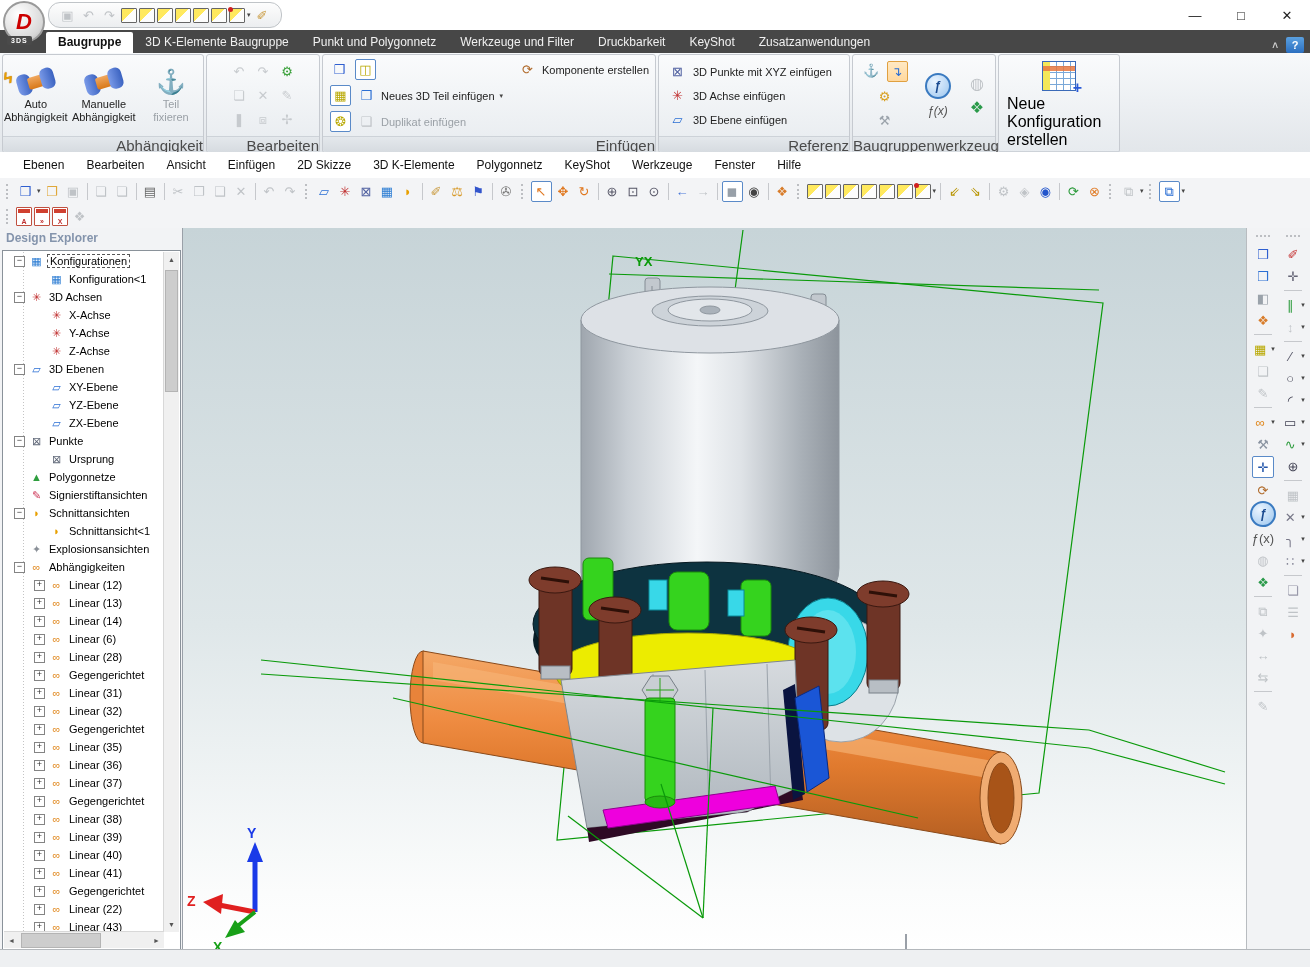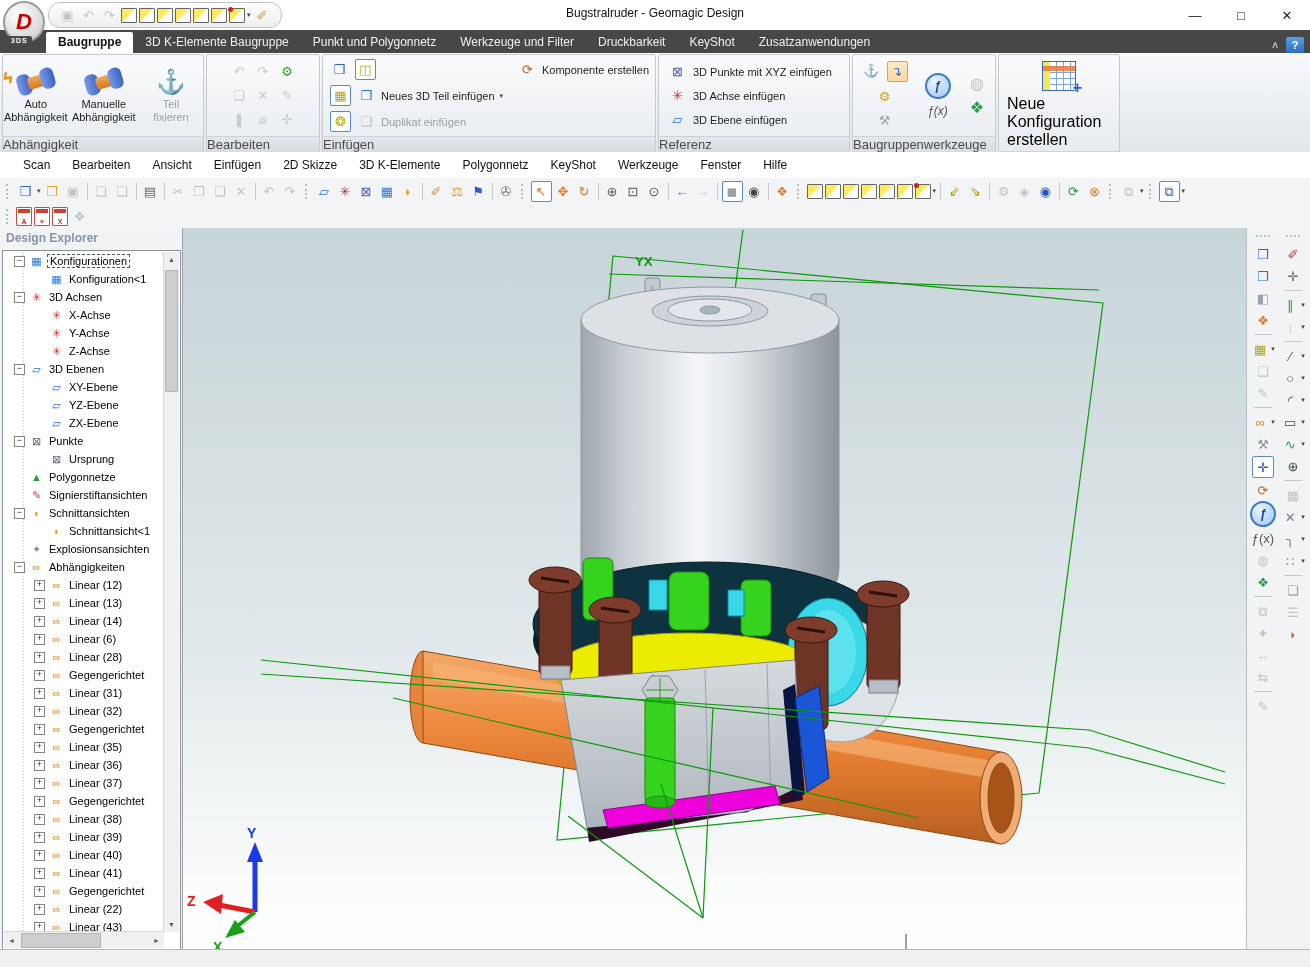--- a/index.html
+++ b/index.html
@@ -25,21 +25,21 @@
   .tabright{margin-left:auto;display:flex;align-items:center;margin-right:6px;gap:8px;}
   .chev{color:#cfcfcf;font-size:10px;font-weight:bold;}
   .helpbtn{width:18px;height:16px;background:linear-gradient(#5aa0e0,#2b6fc0);color:#fff;font-weight:bold;
      font-size:11px;border-radius:2px;display:flex;align-items:center;justify-content:center;}
   
   .ribbon{position:absolute;top:53px;left:0;right:0;height:99px;background:linear-gradient(#f7f9fb,#e2e6ea);
      border-bottom:2px solid #8f979f;display:flex;align-items:stretch;padding:1px 1px 0;}
   .rgroup{position:relative;border:1px solid #c6cad0;border-radius:3px;margin:0 1px;
      background:linear-gradient(#fafbfc,#e7ebef);display:flex;flex-direction:column;}
   .rbody{flex:1;display:flex;align-items:center;justify-content:center;}
-  .rcap{height:15px;font-size:13px;color:#4a4a4a;text-align:left;background:linear-gradient(#e4e8ec,#d6dbe0);
+  .rcap{height:15px;font-size:15px;color:#4a4a4a;text-align:right;background:linear-gradient(#e4e8ec,#d6dbe0);
      border-top:1px solid #cdd2d8;border-radius:0 0 3px 3px;}
   .g1{width:200px}.g2{width:112px}.g3{width:332px}.g4{width:190px}.g5{width:142px}.g6{width:120px}
   .rbtn{display:flex;flex-direction:column;align-items:center;justify-content:flex-start;gap:4px;
      padding:4px 4px 2px;min-width:56px;}
   .rbtn .rbl{font-size:11px;color:#222;text-align:center;line-height:1.15;}
   .rbtn.dis .rbl{color:#9aa0a6;}
   .dmb{display:inline-block;width:40px;height:24px;position:relative;transform:rotate(-16deg);}
   .dmb i{position:absolute;top:1px;width:14px;height:21px;border-radius:6px;background:linear-gradient(90deg,#7a9ae8,#3a62c0);}
   .dmb i.l{left:1px}.dmb i.r{right:1px}
   .dmb b{position:absolute;left:12px;top:6px;width:16px;height:12px;border-radius:2px;background:linear-gradient(#f0a860,#d87818);}
@@ -142,21 +142,20 @@
         <span class="ti vcube"></span>
         <span class="ti vcube"></span>
         <span class="iwrap">
           <span class="ti vcube">
             <i class="vdot"></i>
           </span>
           <span class="tcaret">▾</span>
         </span>
         <span class="ti" style="color: rgb(200, 152, 58);">✐</span>
       </div>
-    <div class="wtitle">Bugstralruder - Geomagic Design</div>
     <div class="wctrl">
       <span class="wbtn">—</span>
       <span class="wbtn">□</span>
       <span class="wbtn">✕</span>
     </div>
   </div>
 
   <div class="tabbar">
     <span style="width:46px"></span>
     <span style="display:flex;align-items:flex-end;">
@@ -297,21 +296,21 @@
               <i class="plus">+</i>
             </span>
           <span class="rbl" style="width:104px">Neue Konfiguration erstellen</span>
         </div>
       </div>
       <div class="rcap"></div>
     </div>
   </div>
 
   <div class="menubar">
-      <span class="mitem">Scan</span>
+      <span class="mitem">Ebenen</span>
       <span class="mitem">Bearbeiten</span>
       <span class="mitem">Ansicht</span>
       <span class="mitem">Einfügen</span>
       <span class="mitem">2D Skizze</span>
       <span class="mitem">3D K-Elemente</span>
       <span class="mitem">Polygonnetz</span>
       <span class="mitem">KeyShot</span>
       <span class="mitem">Werkzeuge</span>
       <span class="mitem">Fenster</span>
       <span class="mitem">Hilfe</span>

